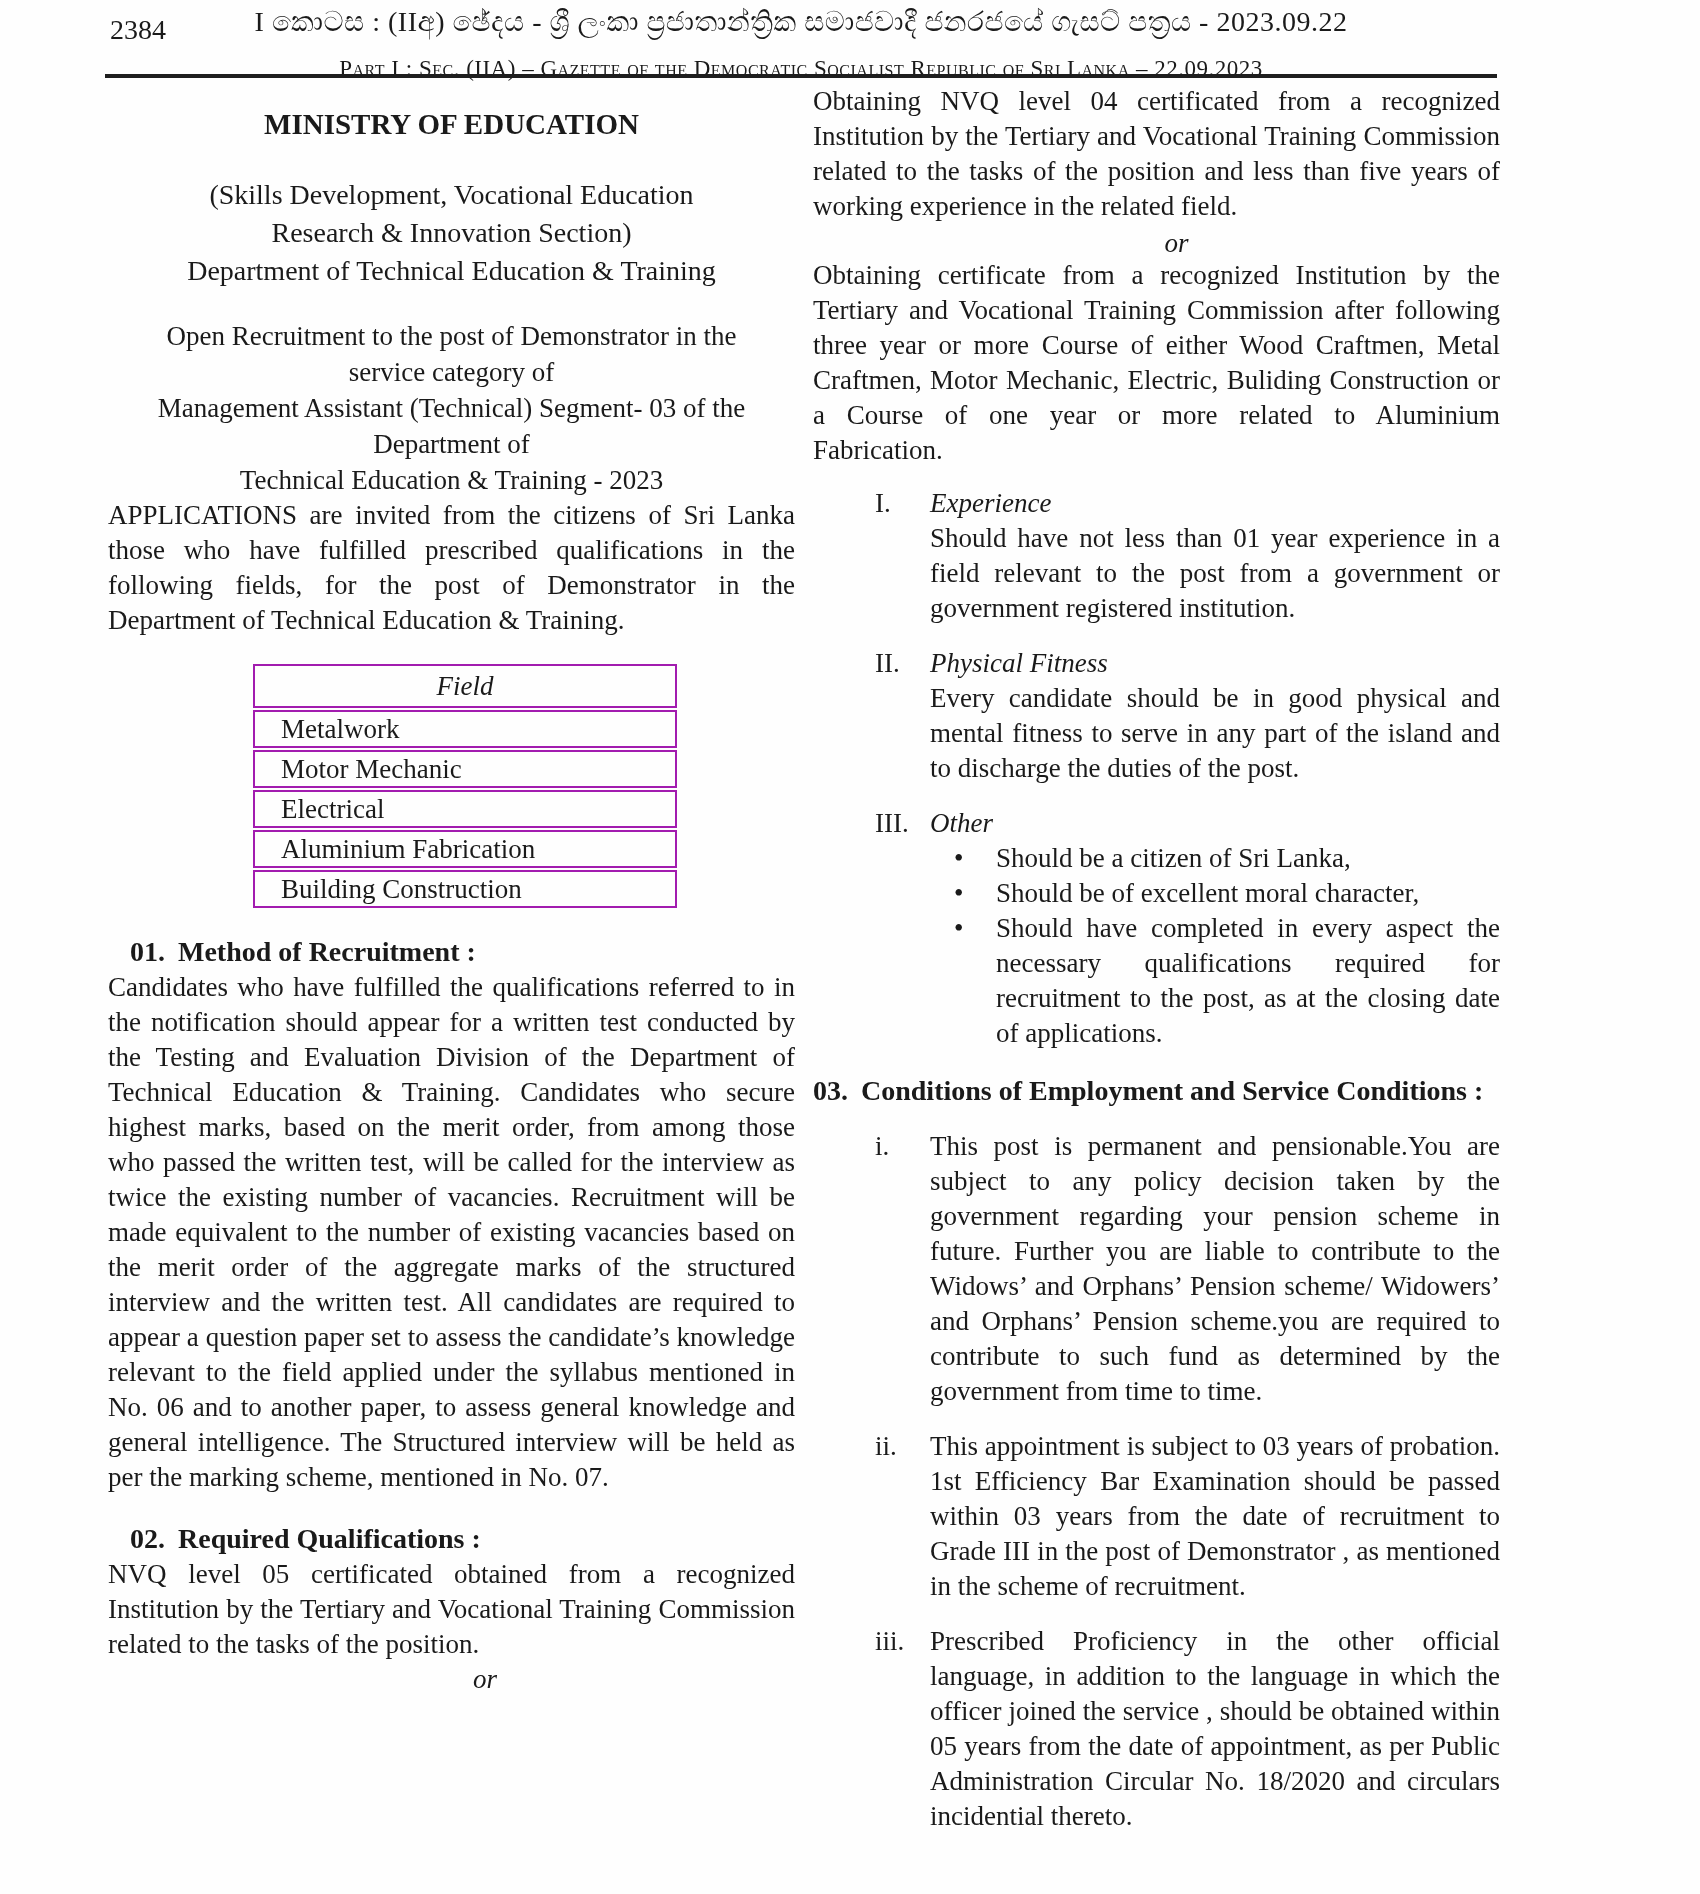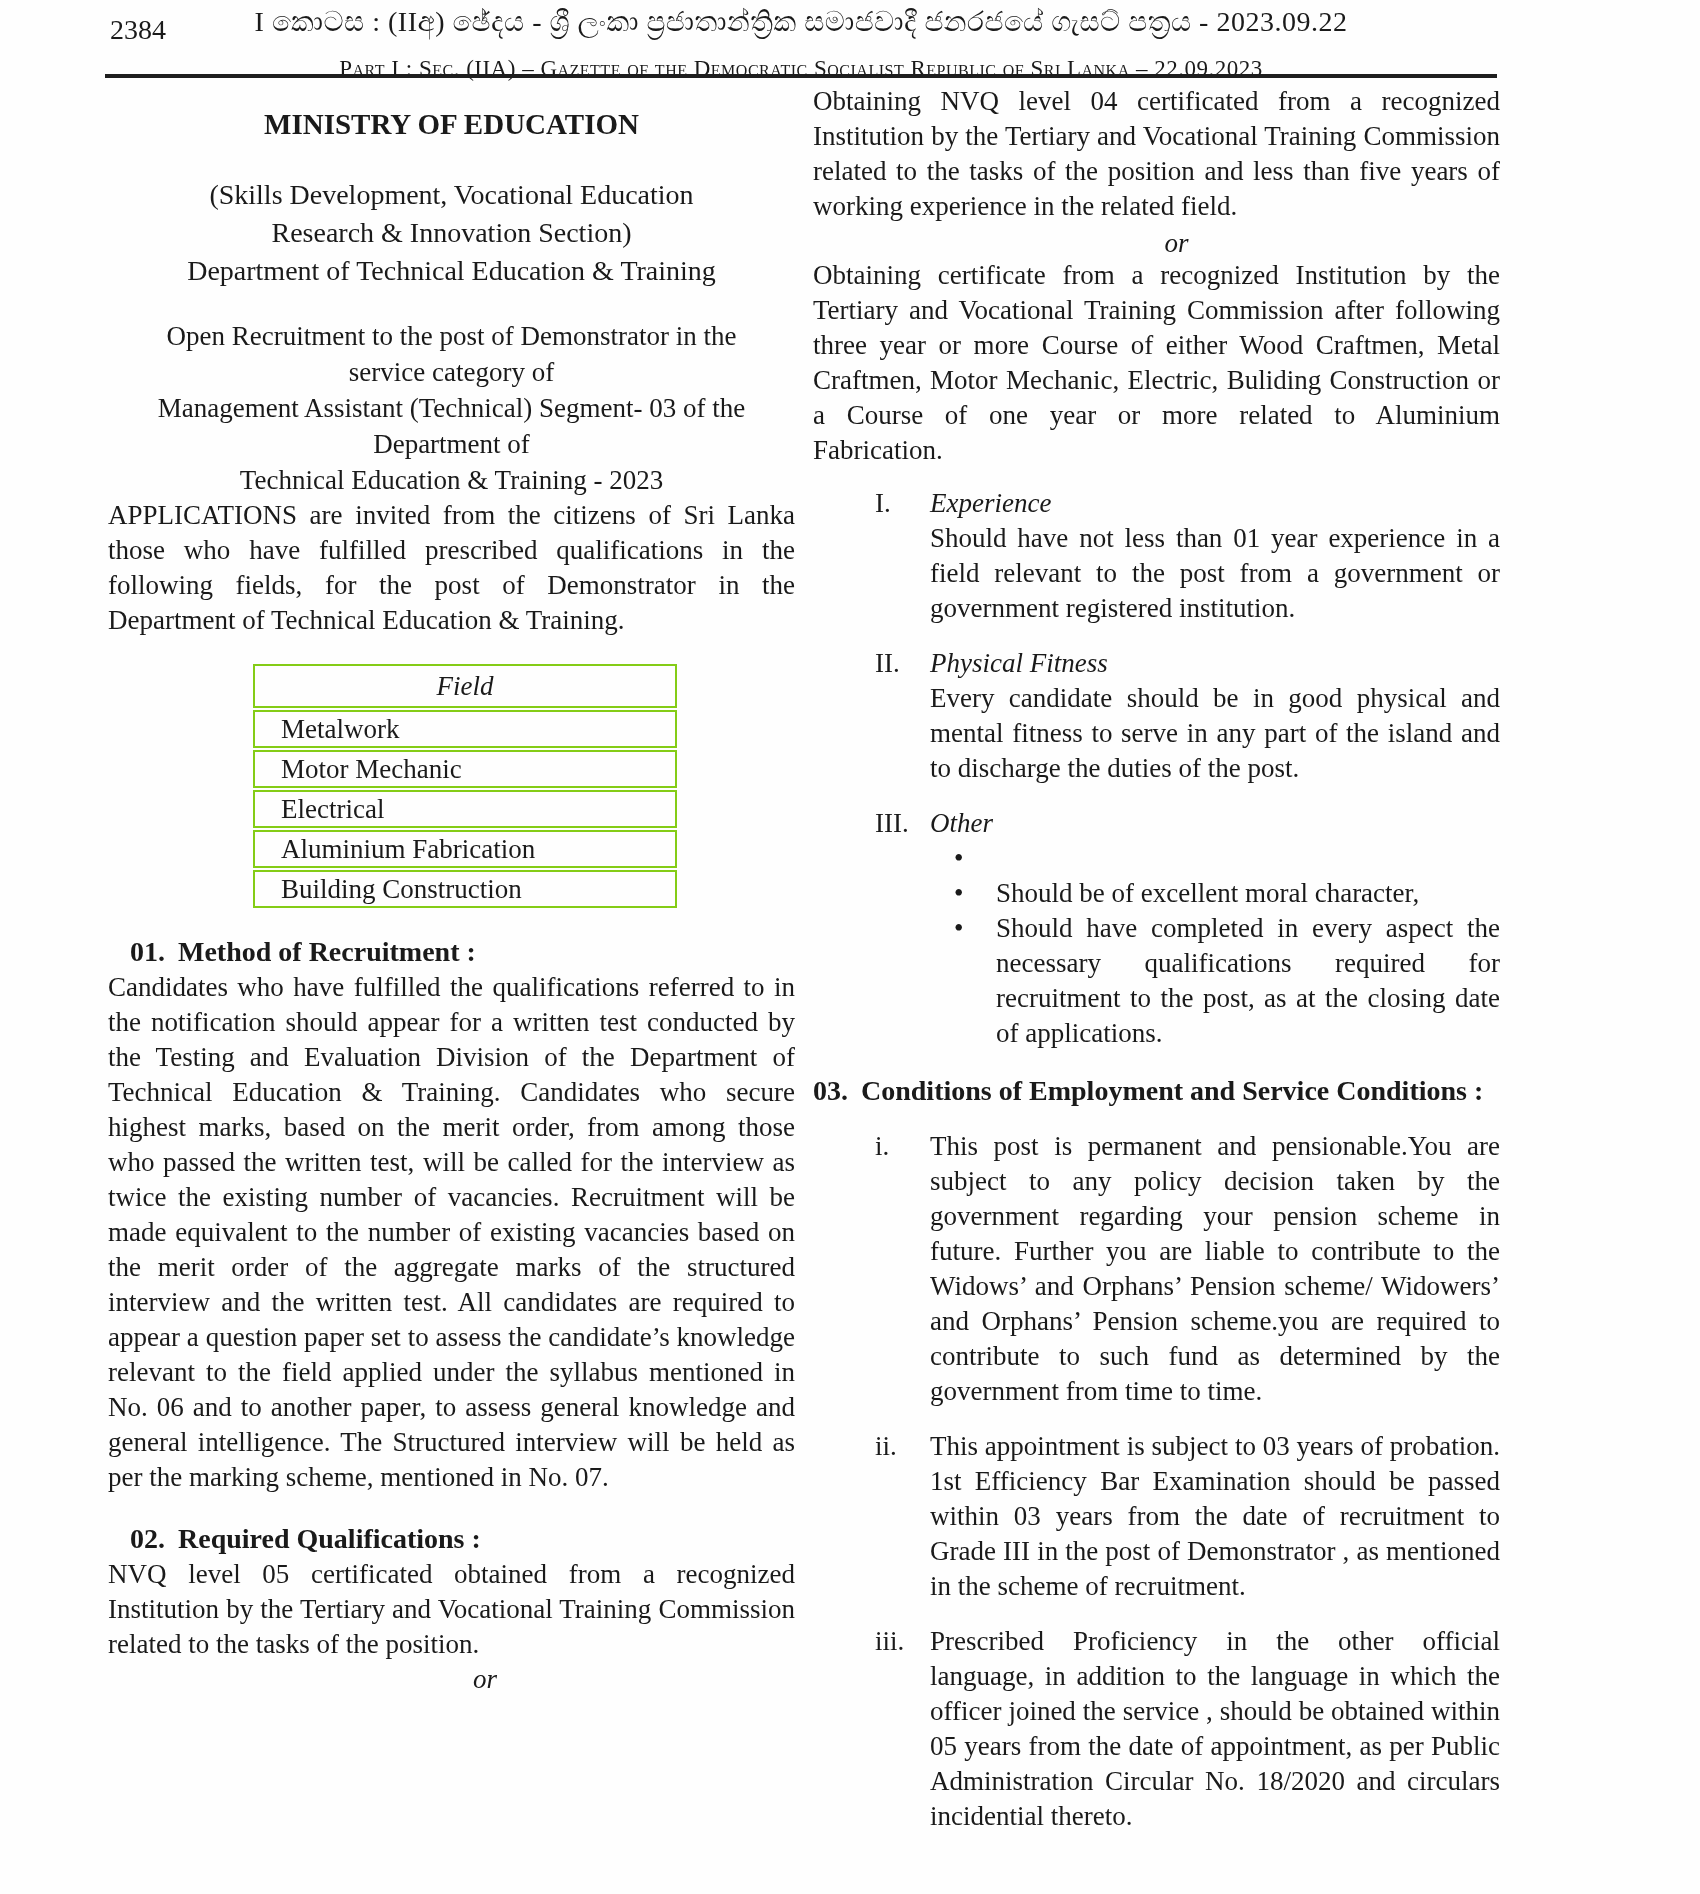--- a/index.html
+++ b/index.html
@@ -19,21 +19,21 @@
   .col{position:absolute;top:84px;width:687px;font-size:27px;line-height:35px;}
   .col-left{left:108px;}
   .col-right{left:813px;line-height:35px;}
   
   .ministry{margin-top:22px;text-align:center;font-weight:bold;font-size:29px;line-height:36px;}
   .bold-center{margin-top:34px;text-align:center;font-weight:normal;font-size:28px;line-height:38px;}
   .center-block{margin-top:28px;text-align:center;font-size:27px;line-height:36px;}
   p.just{margin:0;text-align:justify;}
   .applications{margin-top:26px;}
   .field-table{margin:26px 0 0 145px;width:424px;}
-  .trow{box-sizing:border-box;border:2px solid #84cc16;height:38px;margin-top:2px;display:flex;align-items:center;padding-left:26px;}
+  .trow{box-sizing:border-box;border:2px solid #a21caf;height:38px;margin-top:2px;display:flex;align-items:center;padding-left:26px;}
   .trow.thead{margin-top:0;height:44px;justify-content:center;padding-left:0;font-style:italic;}
   .numheading{display:flex;font-weight:bold;font-size:28px;line-height:36px;}
   .numheading .num{flex:none;width:48px;}
   .h01{margin:26px 0 0 22px;}
   .h02{margin:26px 0 0 22px;}
   .lpara{margin-left:67px;}
   .p01{margin-top:27px;}
   .sub02{margin:25px 0 0 67px;}
   .p02{margin-top:21px;}
   .or-label{font-style:italic;text-align:center;line-height:30px;}
@@ -141,20 +141,21 @@
         <div class="just" style="text-align:justify;">Every candidate should be in good physical  and mental fitness to serve in any part of the island and to  discharge the duties of the post.</div>
       </div>
     </div>
 
     <div class="roman-item item-III">
       <span class="rnum">III.</span>
       <div class="rcontent">
         <div class="rtitle">Other</div>
         <div class="bullet-row">
           <span class="bullet">•</span>
+          <div class="btext">Should be a citizen of Sri Lanka,</div>
         </div>
         <div class="bullet-row">
           <span class="bullet">•</span>
           <div class="btext">Should be of excellent moral character,</div>
         </div>
         <div class="bullet-row">
           <span class="bullet">•</span>
           <div class="btext">Should  have  completed  in  every  aspect the  necessary  qualifications  required  for recruitment to the post, as at the closing date of applications.</div>
         </div>
       </div>

